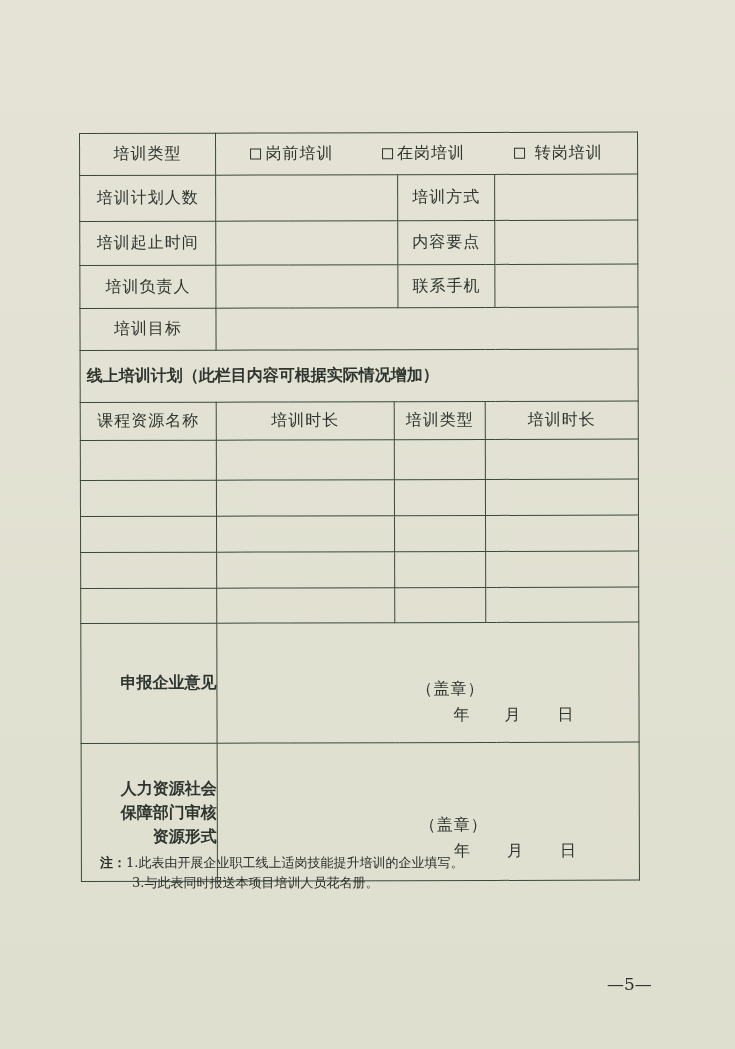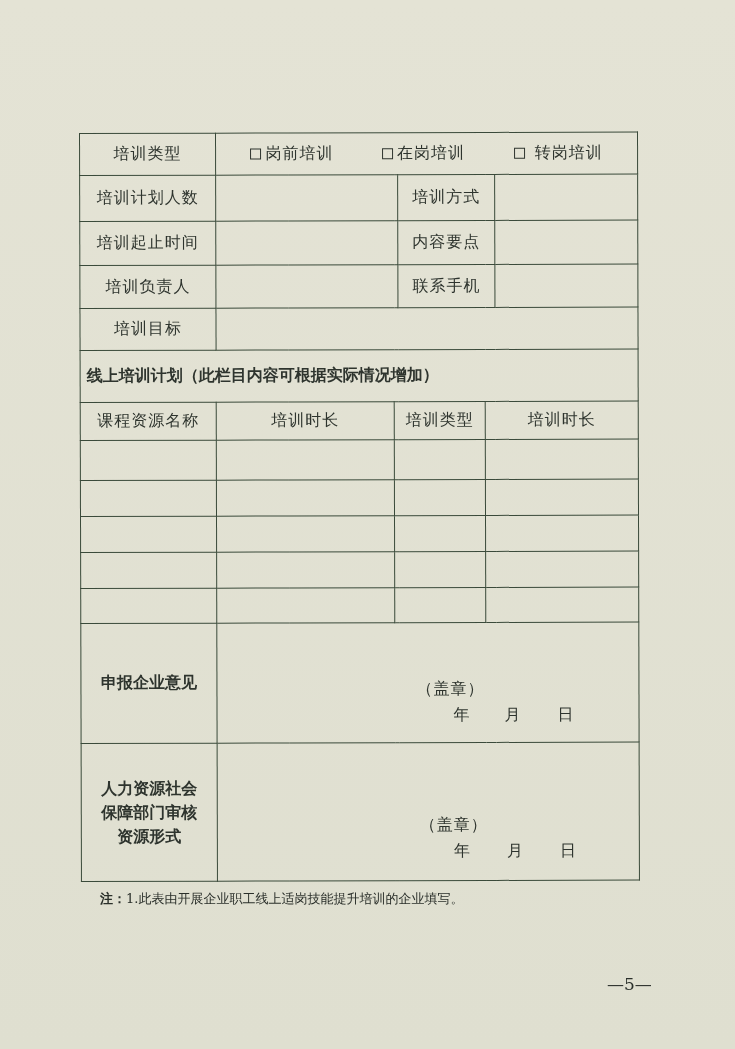--- a/index.html
+++ b/index.html
@@ -42,20 +42,21 @@
       font-family: "DejaVu Serif", serif;
     }
     .form-table td.label {
       font-family: "DejaVu Serif", serif;
     }
     .form-table td.bold-label {
       font-family: "DejaVu Sans", sans-serif;
       font-weight: bold;
       letter-spacing: 0;
       font-size: 16px;
+      text-align: right;
     }
     .section-title {
       text-align: left !important;
       padding-left: 6px !important;
       font-family: "DejaVu Sans", sans-serif !important;
       font-weight: bold;
       letter-spacing: 0 !important;
     }
     .checkbox-group {
       display: flex;
@@ -87,21 +88,21 @@
     .date-row {
       position: absolute;
       display: flex;
       font-size: 16px;
       font-family: "DejaVu Serif", serif;
     }
     .date-row span { display: inline-block; }
     .notes {
       position: absolute;
       left: 100px;
-      top: 889px;
+      top: 853px;
       font-family: "DejaVu Serif", serif;
       font-size: 13px;
       line-height: 20px;
       color: #2a2f2a;
     }
     .note-line { white-space: nowrap; }
     .note-prefix { font-weight: bold; }
     .note-indent { padding-left: 32px; }
     .page-number {
       position: absolute;
@@ -249,16 +250,19 @@
         </div>
       </td>
     </tr>
   </tbody>
     </table>
 
   <div class="notes">
     <div class="note-line">
       <span class="note-prefix">注：</span><span>1.此表由开展企业职工线上适岗技能提升培训的企业填写。</span>
     </div>
+    <div class="note-line note-indent">
+      <span>3.与此表同时报送本项目培训人员花名册。</span>
+    </div>
   </div>
 
   <div class="page-number">—5—</div>
 </div>
 
 </body></html>

